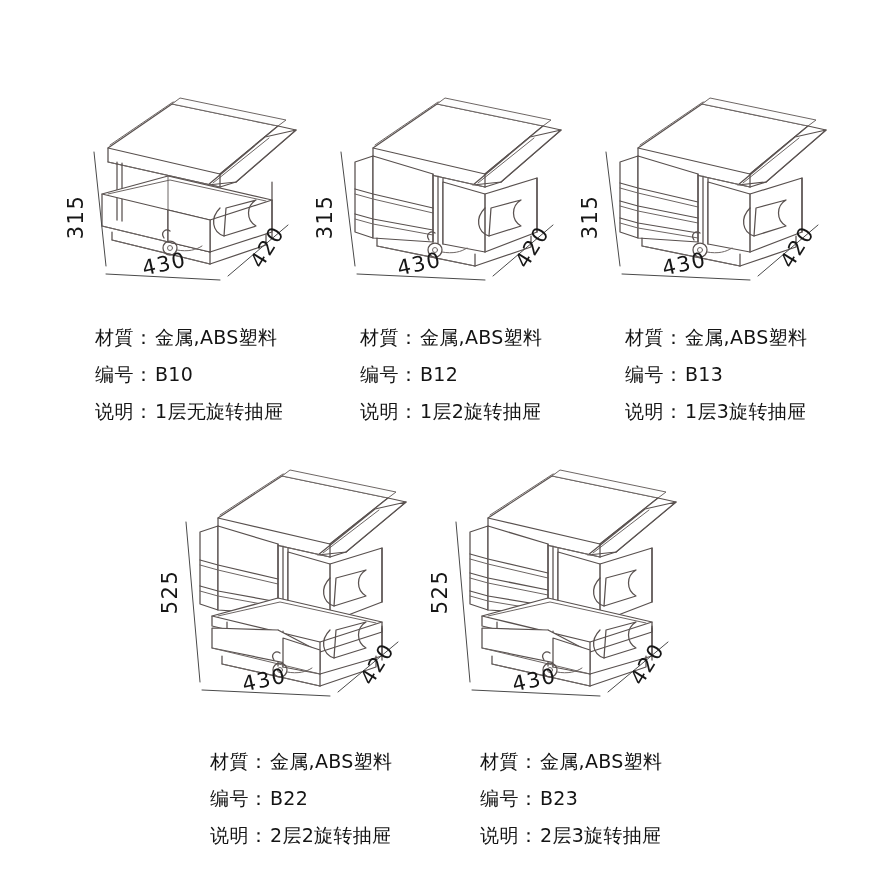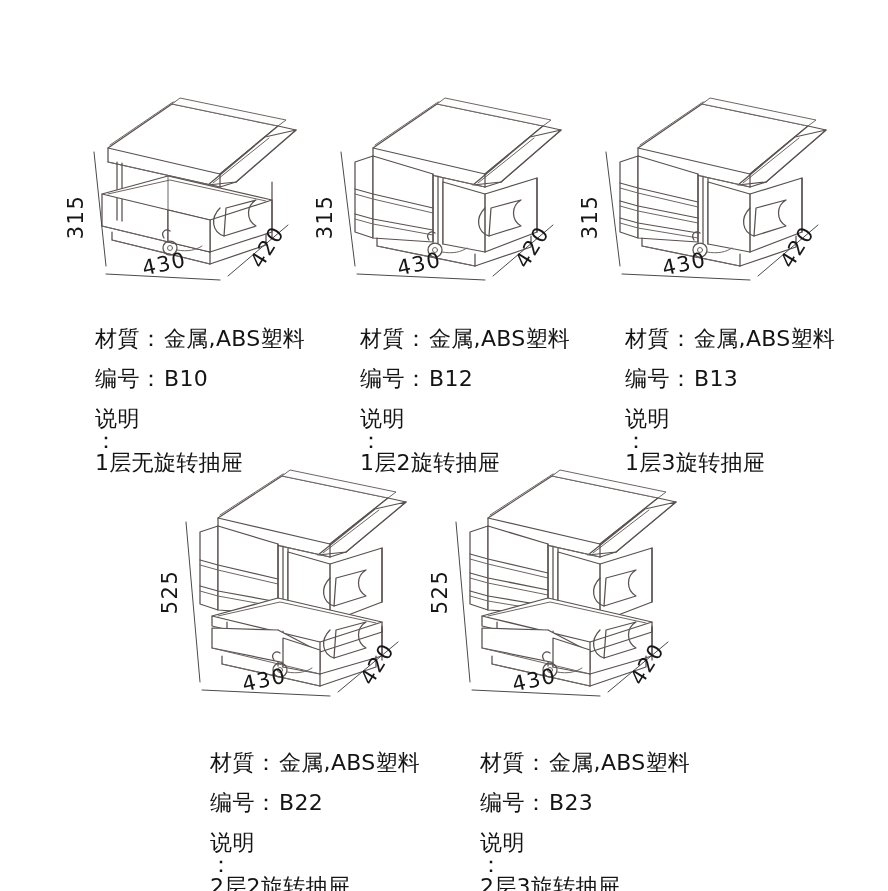--- a/index.html
+++ b/index.html
@@ -31,33 +31,32 @@
     top: 0;
   }
   .drawing svg {
     display: block;
     overflow: visible;
   }
 
   
   .specs {
     position: absolute;
-    font-size: 22px;
+    font-size: 19px;
     line-height: 1;
     color: #141414;
     white-space: nowrap;
   }
   .spec-row {
     display: flex;
     align-items: baseline;
     margin-bottom: 18px;
   }
   .spec-row:last-child {
     margin-bottom: 0;
-    flex-direction: column;
   }
   .spec-key {
     letter-spacing: 0.5px;
   }
   .spec-sep {
     padding-right: 2px;
   }
   .spec-val {
     letter-spacing: 0.3px;
   }

